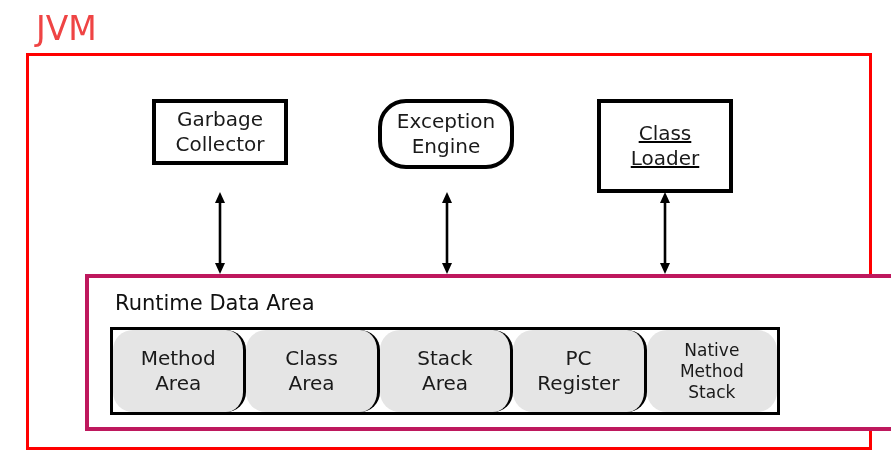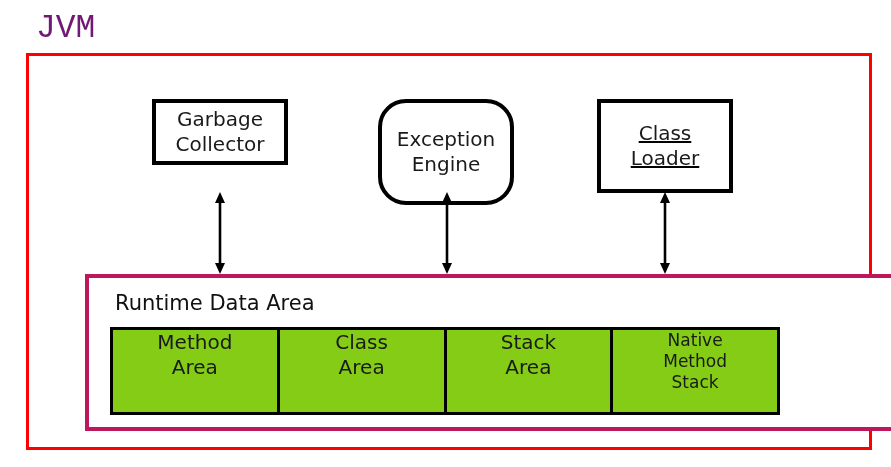--- a/index.html
+++ b/index.html
@@ -18,24 +18,23 @@
     overflow: hidden;
   }
 
   
   #jvm-title {
     position: absolute;
     left: 36px;
     top: 10px;
     font-size: 33px;
     line-height: 38px;
-    color: #701a75;
+    color: #ef4444;
     letter-spacing: 0px;
     white-space: nowrap;
-    font-family: Liberation Mono, monospace;
   }
 
   
   #jvm-boundary {
     position: absolute;
     left: 26px;
     top: 53px;
     width: 846px;
     height: 397px;
     border: 3px solid #FF0000;
@@ -54,21 +53,21 @@
     justify-content: center;
     text-align: center;
   }
   .component-box .box-label {
     font-size: 20px;
     line-height: 25px;
     color: #1a1a1a;
     white-space: pre-line;
   }
   #box-garbage-collector { left: 152px; top: 99px;  width: 136px; height: 66px; }
-  #box-exception-engine  { left: 378px; top: 99px;  width: 136px; height: 106px; border-radius: 28px; }
+  #box-exception-engine  { left: 378px; top: 99px;  width: 136px; height: 70px; border-radius: 28px; }
   #box-class-loader      { left: 597px; top: 99px;  width: 136px; height: 94px; text-decoration: underline; }
 
   
   .arrow {
     position: absolute;
     width: 18px;
     height: 82px;
   }
 
   
@@ -102,24 +101,25 @@
     display: flex;
     border: 3px solid #000000;
     box-sizing: border-box;
     background: #ffffff;
   }
   .memory-box {
     flex: 1 1 0;
     border-right: 3px solid #000000;
     box-sizing: border-box;
     display: flex;
-    align-items: flex-start;
+    align-items: center;
     justify-content: center;
     text-align: center;
-    background: #84cc16;
+    background: #e5e5e5;
+    border-radius: 20px;
   }
   .memory-box:last-child { border-right: none; }
   .memory-box .box-label {
     font-size: 20px;
     line-height: 25px;
     color: #1a1a1a;
     white-space: pre-line;
   }
   .memory-box.compact .box-label {
     font-size: 17px;
@@ -177,20 +177,24 @@
 Area</span>
       </div>
       <div class="memory-box">
         <span class="box-label">Class
 Area</span>
       </div>
       <div class="memory-box">
         <span class="box-label">Stack
 Area</span>
       </div>
+      <div class="memory-box">
+        <span class="box-label">PC
+Register</span>
+      </div>
       <div class="memory-box compact">
         <span class="box-label">Native
 Method
 Stack</span>
       </div>
     </div>
   </div>
 
 </div>
 

